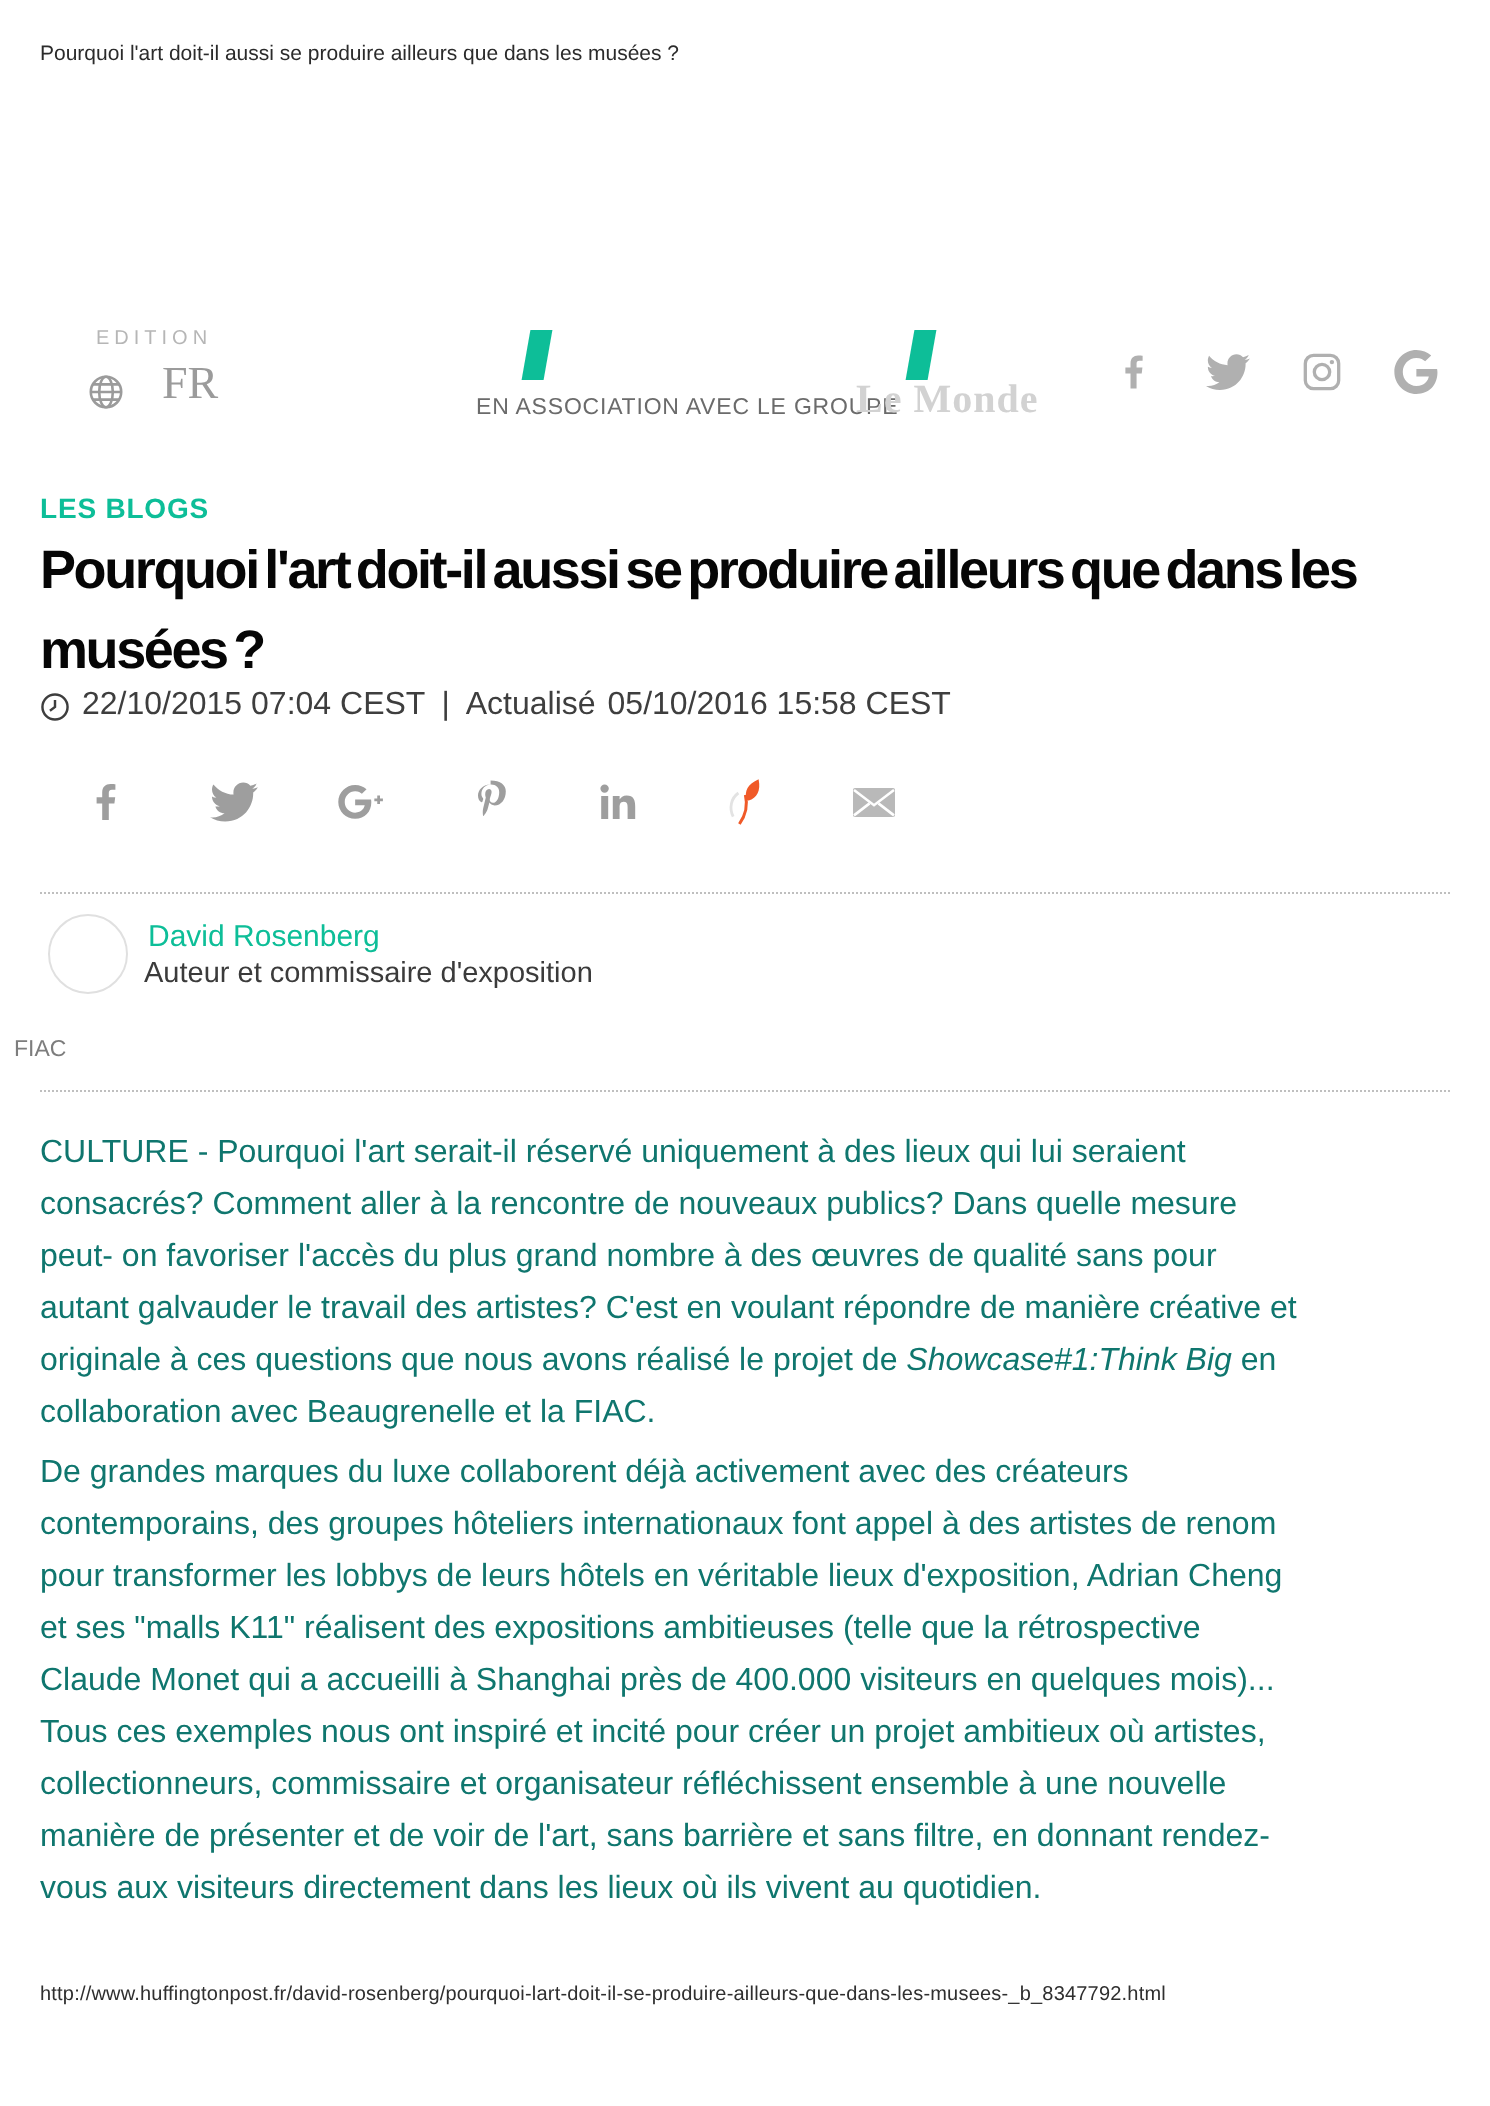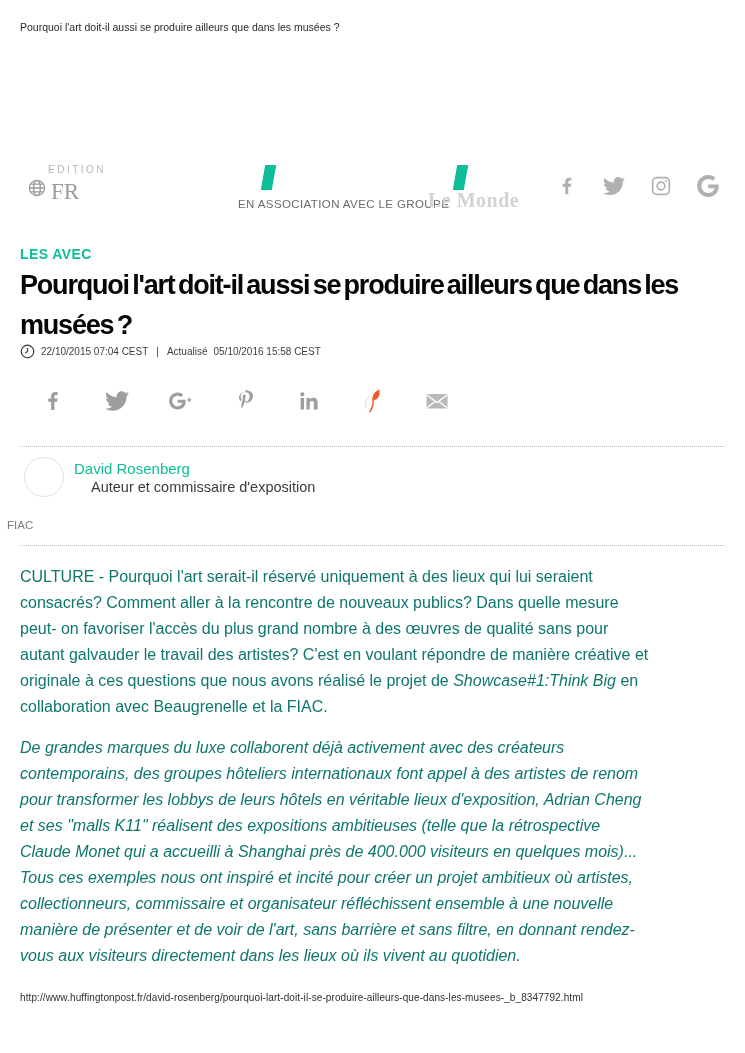--- a/index.html
+++ b/index.html
@@ -9,63 +9,63 @@
     font-family:"Liberation Sans","DejaVu Sans",sans-serif; color:#1c1c1c;
   }
   .abs { position:absolute; }
 
   
   .print-header { left:20px; top:21px; font-size:10.5px; color:#2b2b2b; }
   .print-footer { left:20px; top:992px; font-size:10px; color:#2f2f2f; letter-spacing:.1px; }
 
   
   .edition-label { left:48px; top:164px; font-size:10px; font-weight:normal; letter-spacing:2.5px; color:#b6b6b6; }
-  .edition-lang { left:28px; top:179px; display:flex; align-items:flex-start; gap:5px; }
+  .edition-lang { left:44px; top:179px; display:flex; align-items:flex-end; gap:19px; }
   .edition-lang .fr { font-family:"Liberation Serif","DejaVu Serif",serif; font-size:23px; color:#9b9b9b; }
   .globe-icon svg { display:block; }
   .slash { width:11px; height:25px; background:#0dbe98; transform:skewX(-10deg); }
   .slash1 { left:263px; top:165px; }
   .slash2 { left:455px; top:165px; }
   .assoc-text { left:238px; top:198px; font-size:11.5px; color:#6b6b6b; letter-spacing:.4px; }
   .lemonde { left:428px; top:189px; font-family:"Liberation Serif","DejaVu Serif",serif;
              font-weight:bold; font-size:20px; color:#d2d2d2; letter-spacing:.5px; }
   .top-social { left:556px; top:175px; display:flex; gap:25px; }
   .top-social .s-icon { width:22px; height:22px; color:#b0b0b0; cursor:pointer; }
 
   
   .section-label { left:20px; top:246px; font-size:14px; font-weight:800; letter-spacing:.4px; color:#0dbe98; cursor:pointer; }
   h1.article-title {
     left:20px; top:265px; width:712px;
     font-size:27px; line-height:40px; font-weight:900; color:#060606;
     letter-spacing:-1.2px; word-spacing:-3px;
   }
   .dateline { left:20px; top:344px; display:flex; align-items:center; gap:6px;
-              font-size:10px; color:#3e3e3e; }
+              font-size:16px; color:#3e3e3e; }
   .dateline b { font-weight:normal; }
   .dateline .sep { color:#3e3e3e; padding:0 2px; }
 
   
   .share-row { left:40px; top:388px; display:flex; gap:38px; }
   .share-btn { width:26px; height:26px; color:#9e9e9e; cursor:pointer; display:flex; align-items:center; justify-content:center; }
   .share-btn svg { width:24px; height:24px; }
 
   .dotted { left:20px; width:705px; border-top:1px dotted #bfbfbf; height:0; }
   .dotted.one { top:446px; }
   .dotted.two { top:545px; }
 
   
   .avatar { left:24px; top:457px; width:40px; height:40px; border-radius:50%;
             background:#fff; border:1px solid #e0e0e0; }
   .author-name { left:74px; top:460px; font-size:15px; color:#0dbe98; font-weight:400; cursor:pointer; }
-  .author-role { left:91px; top:479px; font-size:14.5px; color:#3b3b3b; }
+  .author-role { left:72px; top:479px; font-size:14.5px; color:#3b3b3b; }
   .image-caption { left:7px; top:519px; font-size:11.5px; color:#7d7d7d; }
 
   
   .article-body { left:20px; top:564px; width:633px; font-size:16px; line-height:26px; color:#0f766e; }
-  .article-body p + p { margin-top:15px;font-style:italic; }
+  .article-body p + p { margin-top:4px; }
   .article-body em { font-style:italic; }
 
   svg { display:block; }
 </style>
 </head>
 <body>
 
 <div>
 
   <div class="abs print-header">Pourquoi l'art doit-il aussi se produire ailleurs que dans les musées ?</div>
@@ -105,21 +105,21 @@
         <circle cx="17.4" cy="6.6" r="1.2" fill="currentColor" stroke="none"></circle>
       </svg>
     </span>
     <span class="s-icon">
       <svg viewBox="0 0 24 24" fill="currentColor">
           <path d="M12.2 10.3v4.1h6.8c-.3 1.8-2.1 5.2-6.8 5.2-4.1 0-7.4-3.4-7.4-7.6s3.3-7.6 7.4-7.6c2.3 0 3.9 1 4.8 1.8L20.3 3C18.2 1.2 15.5 0 12.2 0 5.6 0 .2 5.4.2 12s5.4 12 12 12c6.9 0 11.5-4.9 11.5-11.7 0-.8-.1-1.4-.2-2H12.2z"></path>
         </svg>
     </span>
   </div>
 
-  <div class="abs section-label">LES AVEC</div>
+  <div class="abs section-label">LES BLOGS</div>
   <h1 class="abs article-title">Pourquoi l'art doit-il aussi se produire ailleurs que dans les musées ?</h1>
 
   <div class="abs dateline">
     <span>
       <svg width="15" height="15" viewBox="0 0 16 16" fill="none" stroke="#3e3e3e" stroke-width="1.3">
         <circle cx="8" cy="8" r="6.7"></circle>
         <path d="M8 4.2V8l-2.7 2"></path>
       </svg>
     </span>
     <span>22/10/2015 07:04 CEST</span>

